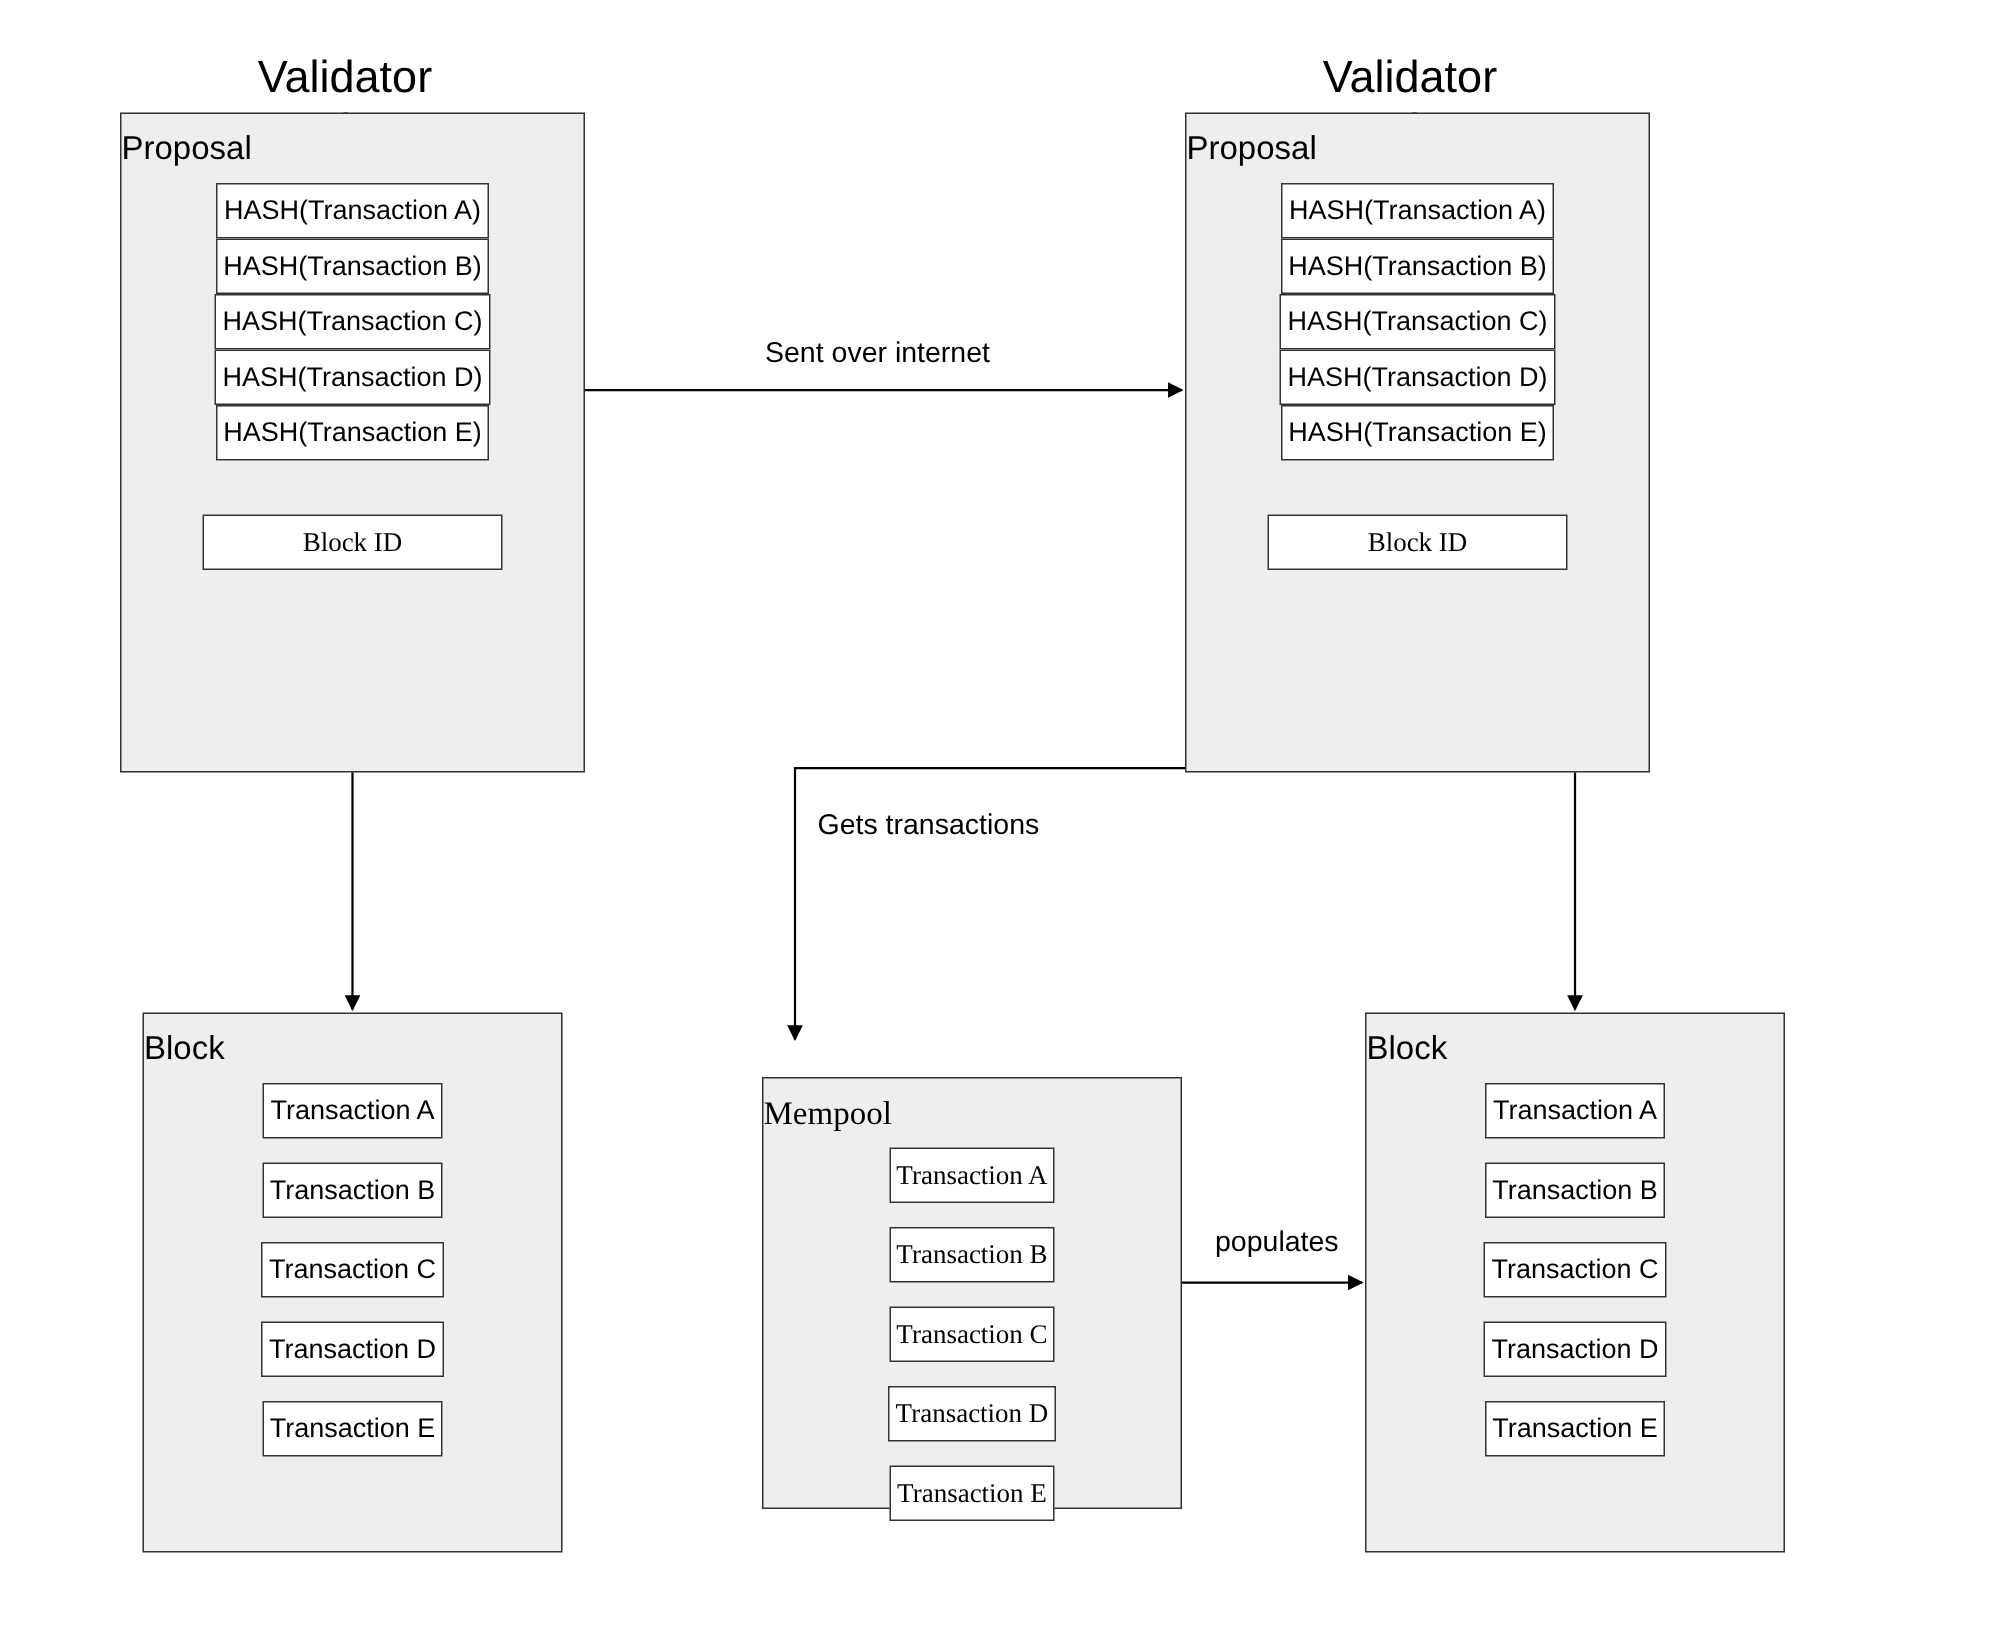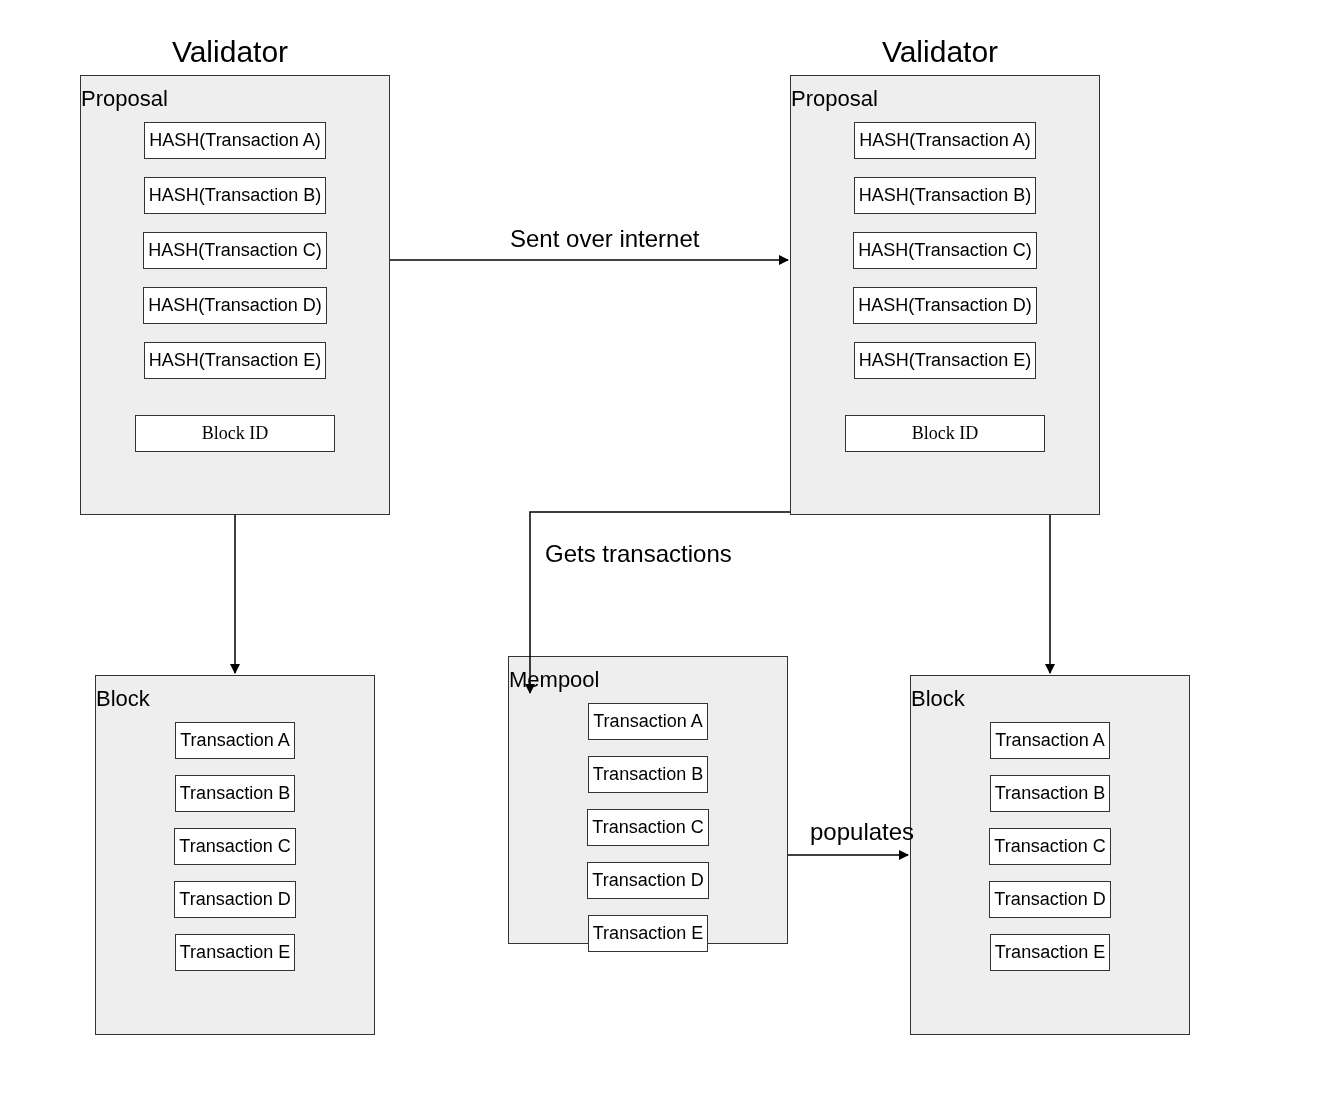--- a/index.html
+++ b/index.html
@@ -29,25 +29,25 @@
     margin-bottom: 10px;
   }
   .cell {
     background: #ffffff;
     border: 1px solid #333;
     font-size: 18px;
     text-align: center;
     padding: 7px 4px;
     margin: 0 auto;
   }
-  .cell-stack { display: flex; flex-direction: column; gap: 18px; padding: 0 18px 16px 18px; }
+  .cell-stack { display: flex; flex-direction: column; padding: 0 18px 16px 18px; }
   .blockid { width: 200px; margin: 20px auto 14px auto; font-family: Liberation Serif, serif; }
   .edge-label {
     position: absolute;
-    font-size: 24px;
+    font-size: 19px;
     color: #000;
   }
   svg.edges {
     position: absolute;
     top: 0; left: 0;
     width: 1336px; height: 1096px;
     pointer-events: none;
   }
 </style>
 </head>
@@ -84,21 +84,21 @@
   <div class="panel-title">Block</div>
   <div class="cell-stack" style="gap:16px;">
     <div class="cell">Transaction A</div>
     <div class="cell">Transaction B</div>
     <div class="cell">Transaction C</div>
     <div class="cell">Transaction D</div>
     <div class="cell">Transaction E</div>
   </div>
 </div>
 
-<div class="panel" style="left:508px; top:656px; width:280px; height:288px;">
+<div class="panel" style="left:508px; top:718px; width:280px; height:288px;font-family:Liberation Serif, serif;">
   <div class="panel-title">Mempool</div>
   <div class="cell-stack" style="gap:16px;">
     <div class="cell">Transaction A</div>
     <div class="cell">Transaction B</div>
     <div class="cell">Transaction C</div>
     <div class="cell">Transaction D</div>
     <div class="cell">Transaction E</div>
   </div>
 </div>
 

